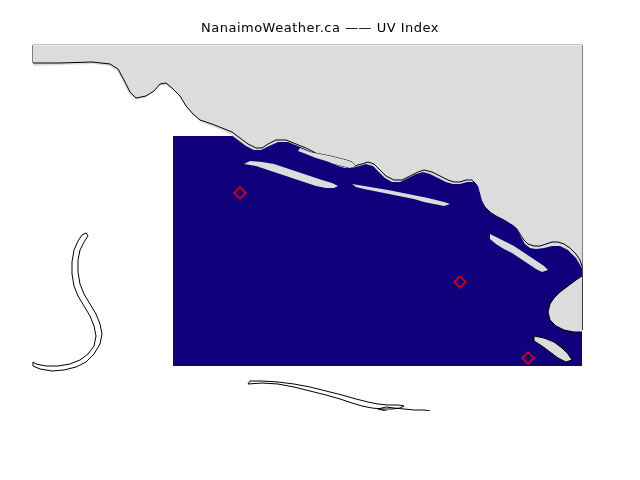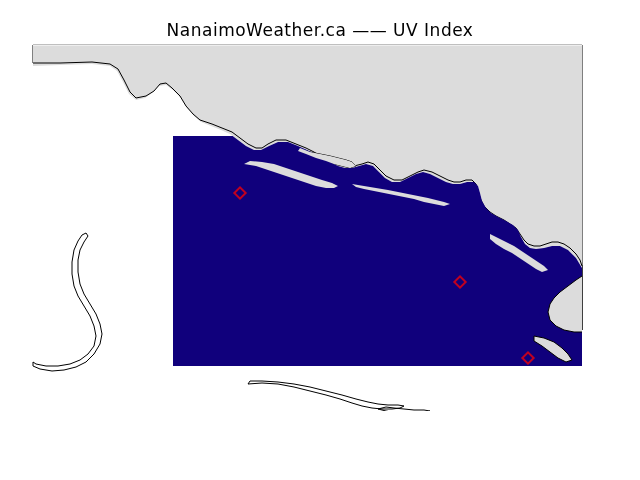--- a/index.html
+++ b/index.html
@@ -21,21 +21,21 @@
     height: 480px;
     background: #ffffff;
   }
   
   #title {
     position: absolute;
     left: 0;
     top: 20px;
     width: 640px;
     text-align: center;
-    font-size: 17px;
+    font-size: 13px;
     letter-spacing: 0.5px;
     color: #000000;
     font-family: "DejaVu Sans", sans-serif;
     white-space: pre;
   }
   
   #map-area {
     position: absolute;
     left: 0;
     top: 36px;

